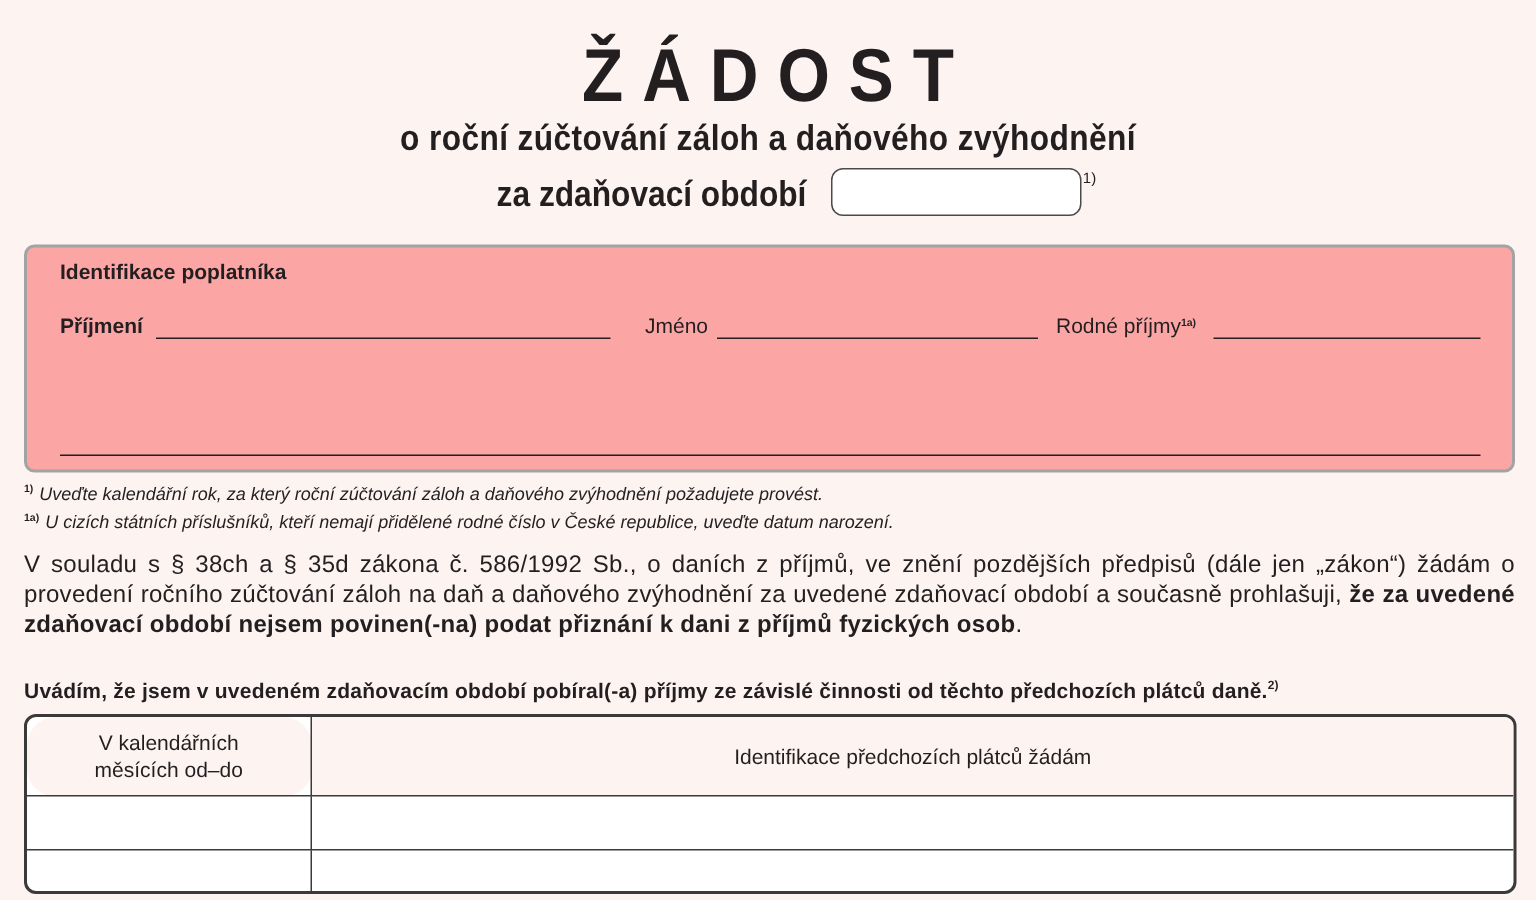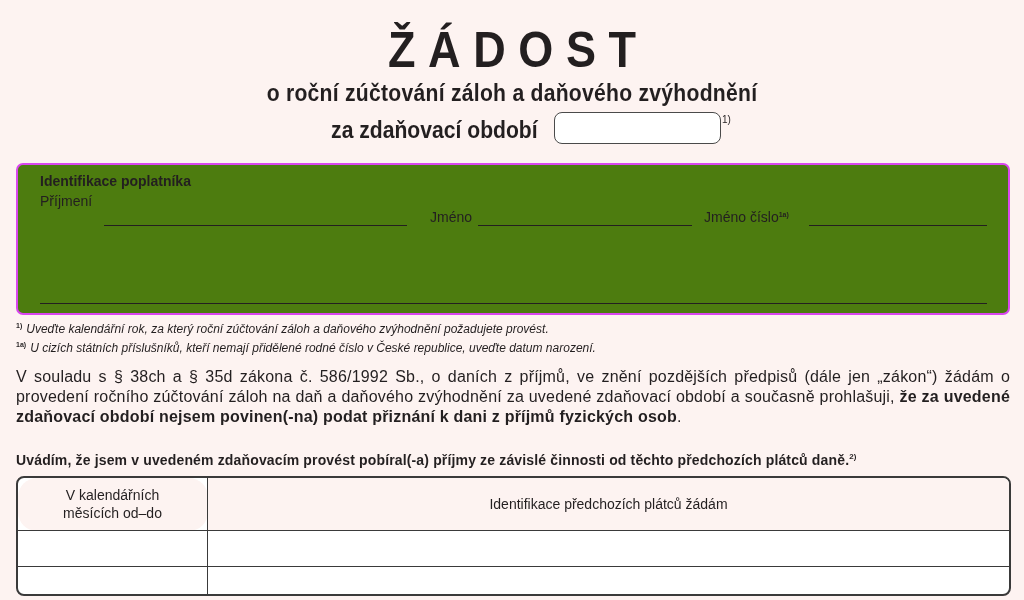--- a/index.html
+++ b/index.html
@@ -30,21 +30,21 @@
   .period-label { font-size:24px; font-weight:bold; transform:scaleX(0.88); margin-right:-8px; }
   .period-box {
     width:167px; height:32px; background:#ffffff;
     border:1.5px solid #4a4a4a; border-radius:8px; margin-left:10px;
     box-sizing:border-box;
   }
   .period-sup { font-size:10px; align-self:flex-start; margin-top:4px; margin-left:1px; }
 
   .id-box {
     left:16px; top:163px; width:994px; height:152px;
-    background:#4d7c0f; border:2px solid #d946ef; border-radius:7px;
+    background:#fca5a5; border:2px solid #a3a3a3; border-radius:7px;
     box-sizing:border-box;
   }
   .lbl-bold { font-size:14px; font-weight:bold; }
   .lbl { font-size:14px; }
   .uline { border-bottom:1px solid #231f20; height:0; }
 
   .footnote { font-size:12px; font-style:italic; left:16px; }
   .footnote sup { font-size:7px; font-style:normal; font-weight:bold; margin-right:4px; vertical-align:5px; }
 
   .para {
@@ -79,45 +79,45 @@
 <div class="abs subtitle">o roční zúčtování záloh a daňového zvýhodnění</div>
 <div class="abs period-row">
   <span class="period-label">za zdaňovací období</span>
   <div class="period-box"></div>
   <span class="period-sup">1)</span>
 </div>
 
 <div class="abs id-box">
   <div class="abs lbl-bold" style="left:22px; top:8px;">Identifikace poplatníka</div>
 
-  <div class="abs lbl" style="left:22px; top:28px;">Příjmení</div>
+  <div class="abs lbl" style="left:22px; top:44px;font-weight:bold;">Příjmení</div>
   <div class="abs uline" style="left:86px; top:60px; width:303px;"></div>
 
   <div class="abs lbl" style="left:412px; top:44px;">Jméno</div>
   <div class="abs uline" style="left:460px; top:60px; width:214px;"></div>
 
   <div class="abs lbl" style="left:686px; top:44px;">
-    <span>Jméno číslo</span><sup style="font-size:7px; font-weight:bold; vertical-align:5px;">1a)</sup>
+    <span>Rodné příjmy</span><sup style="font-size:7px; font-weight:bold; vertical-align:5px;">1a)</sup>
   </div>
   <div class="abs uline" style="left:791px; top:60px; width:178px;"></div>
 
   <div class="abs uline" style="left:22px; top:138px; width:947px;"></div>
 </div>
 
 <div class="abs footnote" style="top:322px;">
   <sup>1)</sup><span>Uveďte kalendářní rok, za který roční zúčtování záloh a daňového zvýhodnění požadujete provést.</span>
 </div>
 <div class="abs footnote" style="top:341px;">
   <sup>1a)</sup><span>U cizích státních příslušníků, kteří nemají přidělené rodné číslo v České republice, uveďte datum narození.</span>
 </div>
 
 <div class="abs para"><span>V souladu s § 38ch a § 35d zákona č. 586/1992 Sb., o daních z příjmů, ve znění pozdějších předpisů (dále jen „zákon“) žádám o provedení ročního zúčtování záloh na daň a daňového zvýhodnění za uvedené zdaňovací období a současně prohlašuji, </span><b>že za uvedené zdaňovací období nejsem povinen(-na) podat přiznání k dani z příjmů fyzických osob</b><span>.</span></div>
 
 <div class="abs declare">
-  <span>Uvádím, že jsem v uvedeném zdaňovacím provést pobíral(-a) příjmy ze závislé činnosti od těchto předchozích plátců daně.</span><sup>2)</sup>
+  <span>Uvádím, že jsem v uvedeném zdaňovacím období pobíral(-a) příjmy ze závislé činnosti od těchto předchozích plátců daně.</span><sup>2)</sup>
 </div>
 
 <div class="abs table-box">
   <table>
     <tbody>
         <tr>
       <th>
             <div style="width:130px; margin:0 auto;">V kalendářních měsících od–do</div>
           </th>
       <th>Identifikace předchozích plátců žádám</th>

